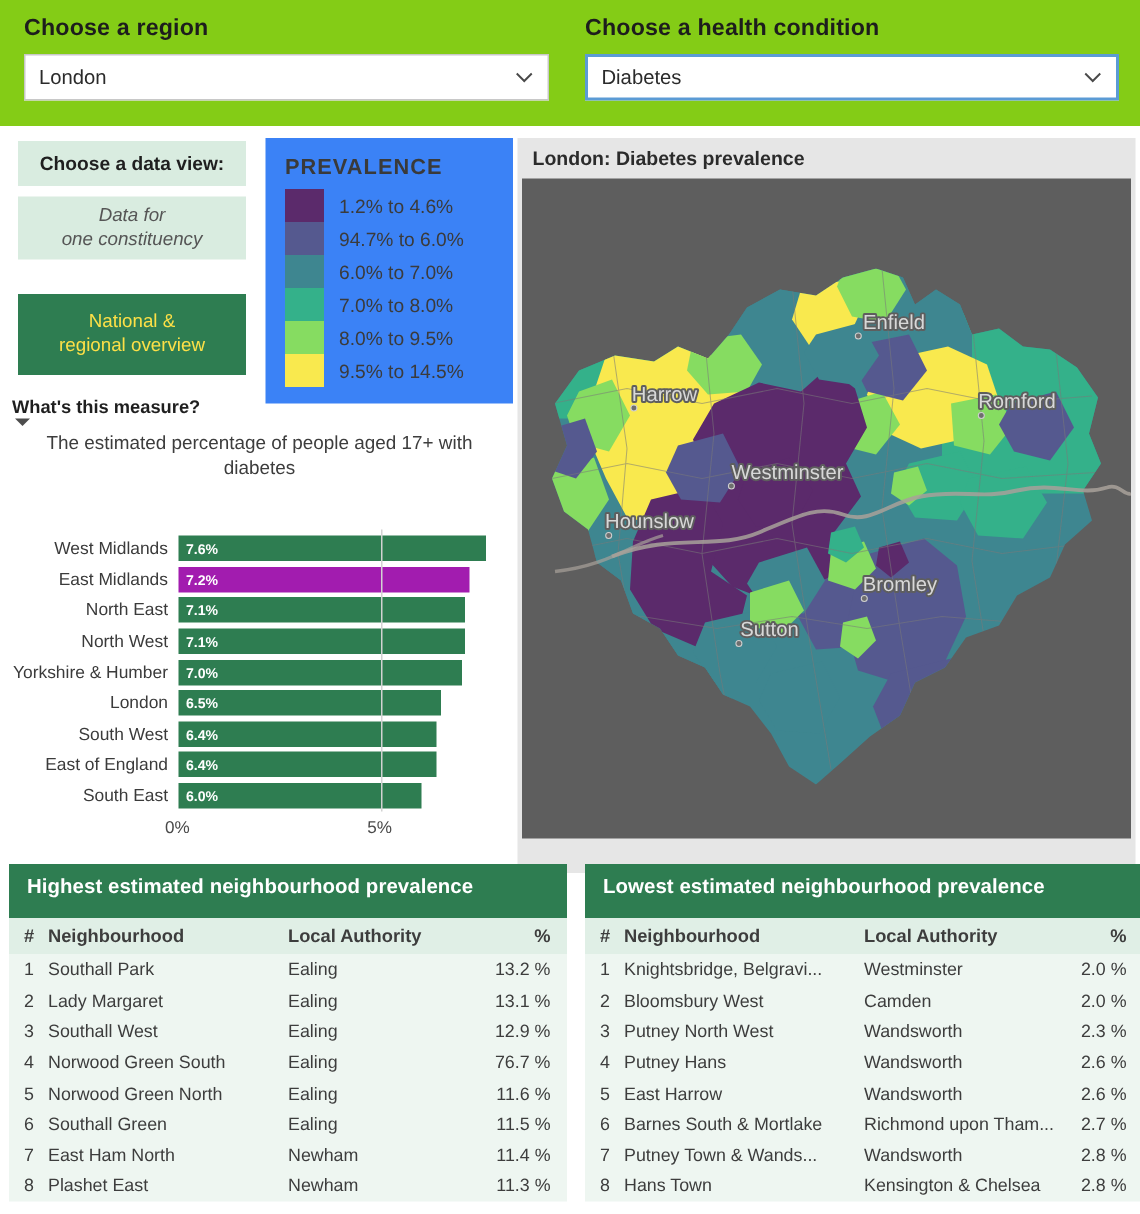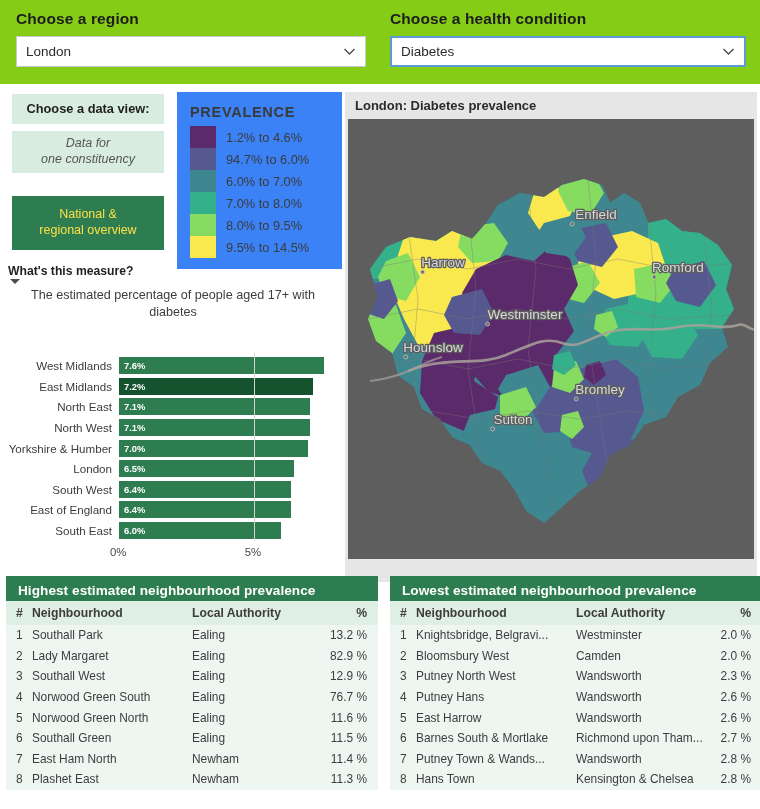--- a/index.html
+++ b/index.html
@@ -122,21 +122,21 @@
   }
   .place-dot { fill: #6e6e6e; stroke: #cfcfcf; stroke-width: .7; }
 
   
   .table-panel { position: absolute; top: 576px; width: 372px; }
   #table-left { left: 6px; }
   #table-right { left: 390px; }
   .table-head {
     background: #2e7d51; color: #ffffff;
     font-size: 13.6px; font-weight: bold;
-    padding: 7px 0 3px 12px; letter-spacing: .05px;
+    padding: 7px 0 14px 12px; letter-spacing: .05px;
   }
   .table-body { background: #eef6f1; }
   .trow { display: flex; align-items: center; height: 20.6px; font-size: 11.9px; }
   .trow.header { background: #e0efe6; font-weight: bold; color: #1f1f1f; font-size: 12.2px; height: 24px; }
   .c-num  { width: 26px; flex: 0 0 26px; padding-left: 10px; color: #3d3d3d; }
   .c-name { width: 160px; flex: 0 0 160px; color: #3d3d3d;
             white-space: nowrap; overflow: hidden; text-overflow: clip; }
   .c-la   { flex: 1 1 auto; color: #3d3d3d;
             white-space: nowrap; overflow: hidden; }
   .c-pct  { width: 58px; flex: 0 0 58px; text-align: right;
@@ -220,21 +220,21 @@
           <span class="bar-cat">West Midlands</span>
           <span class="bar-track">
             <span class="bar-fill" style="width:92.68%;background:#2e7d51">
               <span class="bar-val">7.6%</span>
             </span>
           </span>
         </div>
         <div class="bar-row">
           <span class="bar-cat">East Midlands</span>
           <span class="bar-track">
-            <span class="bar-fill" style="width:87.80%;background:#14532d">
+            <span class="bar-fill" style="width:87.80%;background:#a21caf">
               <span class="bar-val">7.2%</span>
             </span>
           </span>
         </div>
         <div class="bar-row">
           <span class="bar-cat">North East</span>
           <span class="bar-track">
             <span class="bar-fill" style="width:86.59%;background:#2e7d51">
               <span class="bar-val">7.1%</span>
             </span>
@@ -421,21 +421,21 @@
           <div class="trow">
             <div class="c-num">1</div>
             <div class="c-name">Southall Park</div>
             <div class="c-la">Ealing</div>
             <div class="c-pct">13.2 %</div>
           </div>
           <div class="trow">
             <div class="c-num">2</div>
             <div class="c-name">Lady Margaret</div>
             <div class="c-la">Ealing</div>
-            <div class="c-pct">82.9 %</div>
+            <div class="c-pct">13.1 %</div>
           </div>
           <div class="trow">
             <div class="c-num">3</div>
             <div class="c-name">Southall West</div>
             <div class="c-la">Ealing</div>
             <div class="c-pct">12.9 %</div>
           </div>
           <div class="trow">
             <div class="c-num">4</div>
             <div class="c-name">Norwood Green South</div>

